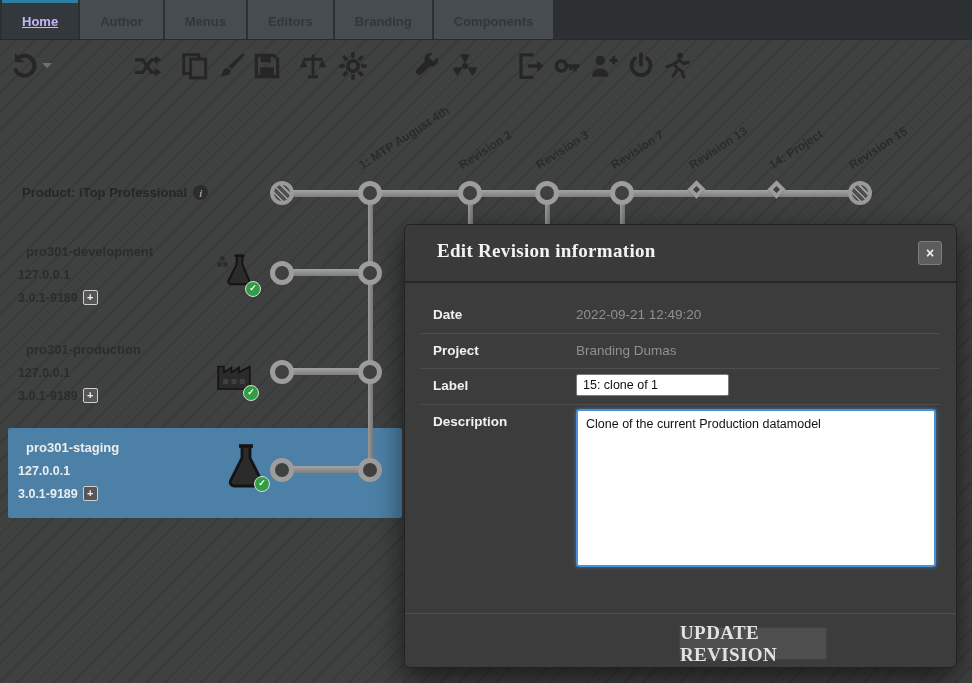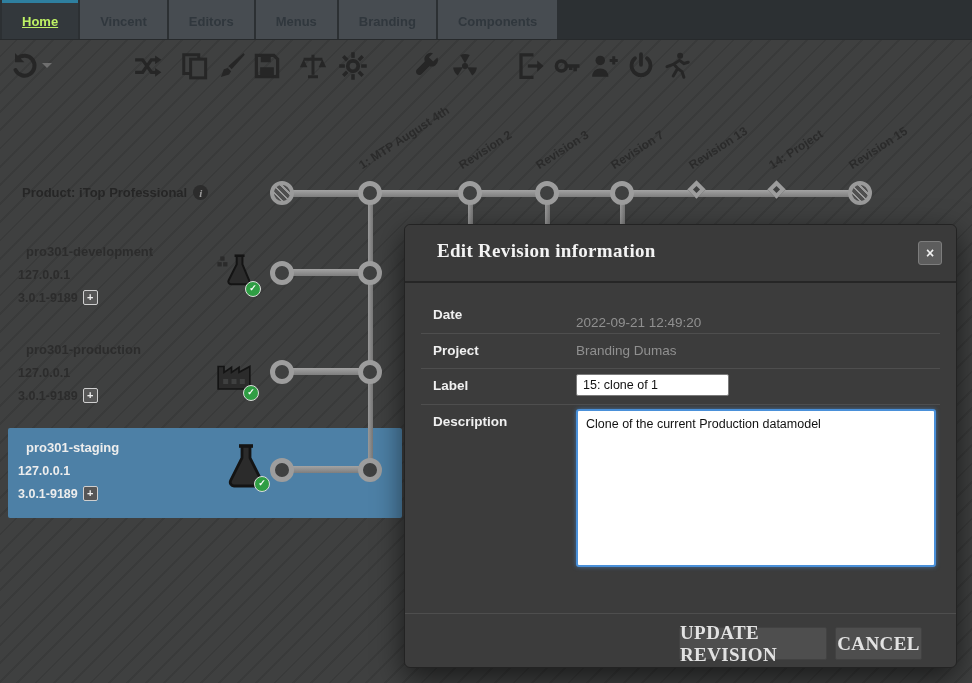--- a/index.html
+++ b/index.html
@@ -6,21 +6,21 @@
   .app{position:relative;width:972px;height:683px;overflow:hidden;
        background:#3f4040;font-family:"Liberation Sans",sans-serif;
        -webkit-font-smoothing:antialiased;}
   .str{background-image:repeating-linear-gradient(135deg,rgba(0,0,0,0.09) 0 2px,transparent 2px 13px);}
 
   
   .tabbar{position:absolute;left:0;top:0;right:0;height:40px;background:#2c3033;
           border-bottom:1px solid #272a2c;display:flex;gap:2px;padding-left:2px;box-sizing:border-box;}
   .tab{display:flex;align-items:center;padding:0 20px;font-size:13px;font-weight:bold;
        color:#30373d;background:#474c51;border-top:3px solid transparent;box-sizing:border-box;cursor:default;}
-  .tab.active{background:#33383c;color:#bef264;border-top-color:#2e7f9f;text-decoration:underline;}
+  .tab.active{background:#33383c;color:#c4b5fd;border-top-color:#2e7f9f;text-decoration:underline;}
 
   
   .toolbar{position:absolute;left:0;top:41px;right:0;height:52px;}
   .tbtn{position:absolute;top:6px;width:38px;height:38px;display:flex;align-items:center;justify-content:center;}
   .tbtn svg{display:block;}
   .caret{position:absolute;width:0;height:0;border:5px solid transparent;border-top-color:#6f6f6f;}
 
   
   .prodlabel{position:absolute;left:22px;top:185px;font-size:13px;font-weight:bold;color:#262626;display:flex;align-items:center;gap:6px;}
   .infoicon{display:inline-flex;width:15px;height:15px;border-radius:50%;background:#2c2c2c;color:#9c9c9c;
@@ -71,23 +71,23 @@
         color:#e2e2e2;font-family:"Liberation Serif",serif;font-size:19px;font-weight:bold;letter-spacing:.4px;
         display:flex;align-items:center;justify-content:center;cursor:default;}
 </style>
 </head>
 <body>
 
 <div class="app str">
 
   <div class="tabbar str">
     <div class="tab active str">Home</div>
-    <div class="tab str">Vincent</div>
+    <div class="tab str">Author</div>
+    <div class="tab str">Menus</div>
     <div class="tab str">Editors</div>
-    <div class="tab str">Menus</div>
     <div class="tab str">Branding</div>
     <div class="tab str">Components</div>
   </div>
 
   <div class="toolbar">
     <div class="tbtn" style="left:6px">
       <span>
           <svg width="30" height="30" viewBox="0 0 24 24">
             <path d="M6 6a8 8 0 1 1-1.6 9.2" fill="none" stroke="#262626" stroke-width="3.2" stroke-linecap="round"></path>
             <path d="M4 1.5v7.5h7.5z" fill="#262626"></path>
@@ -315,32 +315,31 @@
   <div class="nlabel" style="left:774px;top:158px">14: Project</div>
   <div class="nlabel" style="left:854px;top:158px">Revision 15</div>
 
   <div class="modal">
     <div class="mhead">
       <div class="mtitle">Edit Revision information</div>
       <div class="mclose">×</div>
     </div>
 
     <div class="flabel" style="top:82px">Date</div>
-    <div class="fvalue" style="top:90px">2022-09-21 12:49:20</div>
+    <div class="fvalue" style="top:82px">2022-09-21 12:49:20</div>
     <div class="fsep" style="top:108px"></div>
 
     <div class="flabel" style="top:118px">Project</div>
     <div class="fvalue" style="top:118px">Branding Dumas</div>
     <div class="fsep" style="top:143px"></div>
 
     <div class="flabel" style="top:153px">Label</div>
     <input class="finput" style="top: 149px;" value="15: clone of 1">
     <div class="fsep" style="top:179px"></div>
 
     <div class="flabel" style="top:189px">Description</div>
     <textarea class="ftextarea" style="">Clone of the current Production datamodel</textarea>
 
     <div class="mfootsep"></div>
     <div class="mbtn" style="left:274px;width:146px">UPDATE REVISION</div>
-    <div class="mbtn" style="left:430px;width:85px">CANCEL</div>
   </div>
 
 </div>
 
 </body></html>

